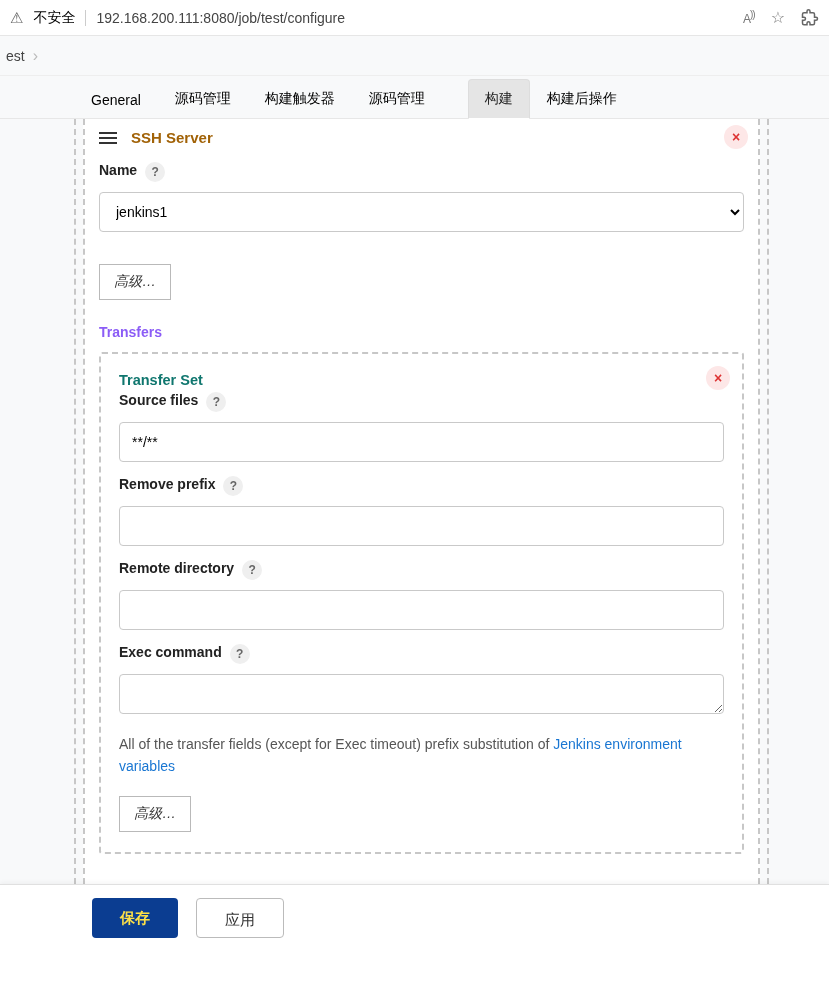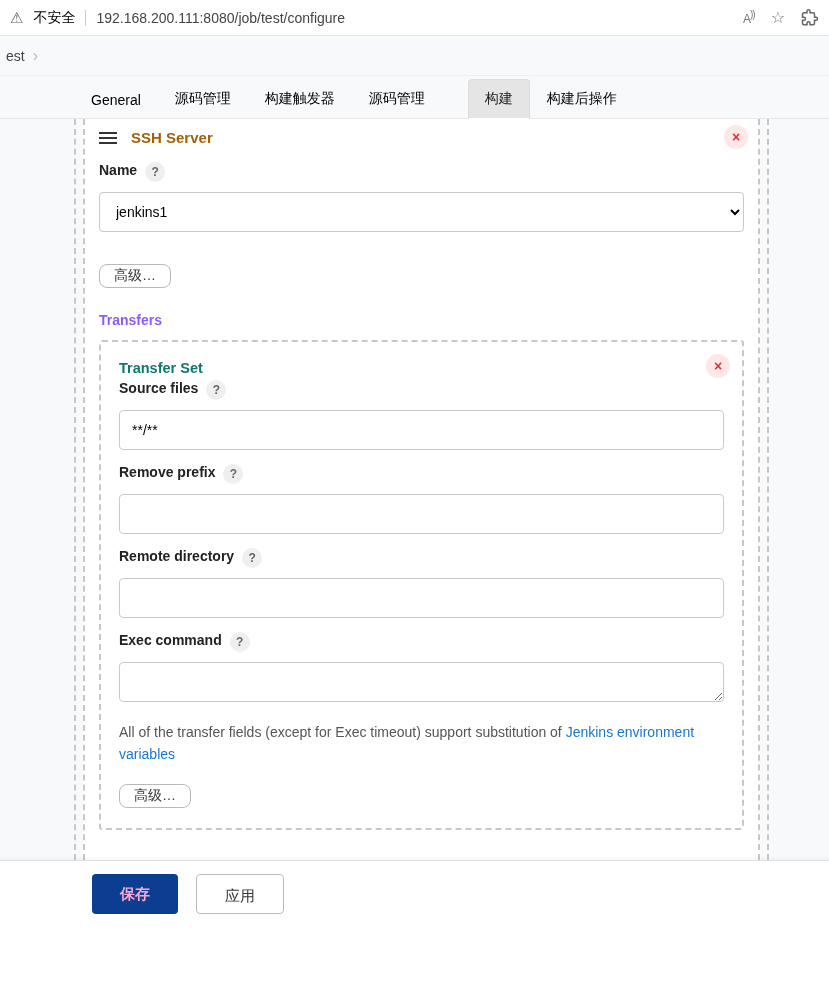--- a/index.html
+++ b/index.html
@@ -75,31 +75,31 @@
     .hamburger span { width: 18px; height: 2px; background: #333; }
     .section-title { font-weight: 700; font-size: 15px; color: #a16207; }
     .del-btn { position: absolute; right: -4px; top: -4px; width: 24px; height: 24px; border-radius: 50%; background: #fde7e7; display: flex; align-items: center; justify-content: center; cursor: pointer; }
     .del-x { color: #d33; font-weight: 700; font-size: 14px; line-height: 1; }
 
     .fld { margin-bottom: 14px; }
     .fld-label { display: flex; align-items: flex-start; gap: 8px; font-weight: 700; font-size: 14px; color: #222; margin-bottom: 10px; }
     .help-q { width: 20px; height: 20px; border-radius: 50%; background: #efefef; color: #666; font-size: 12px; font-weight: 700; display: inline-flex; align-items: center; justify-content: center; cursor: pointer; }
     select.ctl, input.ctl { width: 100%; height: 40px; border: 1px solid #c9c9c9; border-radius: 4px; padding: 0 12px; font-size: 14px; background: #fff; }
     textarea.ctl { width: 100%; height: 40px; border: 1px solid #c9c9c9; border-radius: 4px; padding: 10px 12px; font-size: 14px; resize: vertical; background: #fff; }
-    .adv-btn { height: 24px; padding: 0 14px; border: 1px solid #b9b9b9; border-radius: 8px; background: #fff; cursor: pointer; color: #333; font-size: 14px; margin-top: 14px; }
+    .adv-btn { height: 36px; padding: 0 14px; border: 1px solid #b9b9b9; border-radius: 0; background: #fff; cursor: pointer; color: #333; font-size: 14px; margin-top: 14px; font-style: italic; }
 
     .sub-title { font-weight: 700; font-size: 14px; margin: 24px 0 12px; color: #8b5cf6; }
     .dashed-box { border: 2px dashed #c7c7c7; border-radius: 3px; padding: 18px 18px 20px; position: relative; }
     .dashed-box .del-btn { top: 12px; right: 12px; }
     .tset-title { font-weight: 700; font-size: 14.5px; margin-bottom: 4px; color: #0f766e; }
     .hint { color: #555; font-size: 14px; margin-top: 16px; line-height: 1.6; }
     .hint a { color: #1976d2; text-decoration: none; }
 
     .footer { position: sticky; bottom: 0; height: 68px; background: #fff; border-top: 1px solid #e0e0e0; display: flex; align-items: center; gap: 18px; padding: 0 60px 0 92px; }
-    .btn-primary { height: 40px; padding: 0 28px; background: #0b3d91; color: #f9a8d4; border: none; border-radius: 4px; font-size: 15px; font-weight: 600; cursor: pointer; }
+    .btn-primary { height: 40px; padding: 0 28px; background: #0b3d91; color: #fde047; border: none; border-radius: 4px; font-size: 15px; font-weight: 600; cursor: pointer; }
     .btn-default { height: 40px; padding: 12px 28px; background: #fff; color: #333; border: 1px solid #bbb; border-radius: 4px; font-size: 15px; cursor: pointer; }
     .bshadow { box-shadow: 0 -2px 4px rgba(0,0,0,0.04); }
     .puzzle-ico svg { width:18px; height:18px; display:block; }
   </style>
 </head>
 <body>
 
 <div class="addr-bar">
   <span class="warn-ico">⚠</span>
   <span class="insecure">不安全</span>
@@ -193,21 +193,21 @@
 
         <div class="fld">
           <div class="fld-label">
             <span>Exec command</span>
             <span class="help-q">?</span>
           </div>
           <textarea class="ctl" style=""></textarea>
         </div>
 
         <div class="hint">
-          <span>All of the transfer fields (except for Exec timeout) support substitution of </span><a href="#">Jenkins environment variables</a>
+          <span>All of the transfer fields (except for Exec timeout) prefix substitution of </span><a href="#">Jenkins environment variables</a>
         </div>
 
         <button class="adv-btn" style="margin-top:18px;">高级…</button>
       </div>
 
     </div>
   </div>
 </div>
 
 <div class="footer bshadow">

